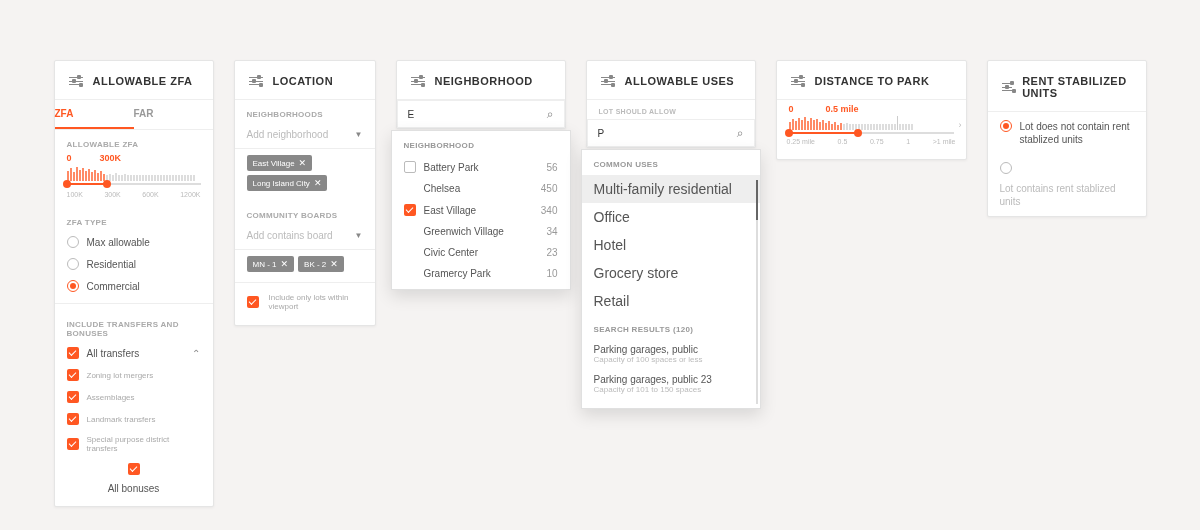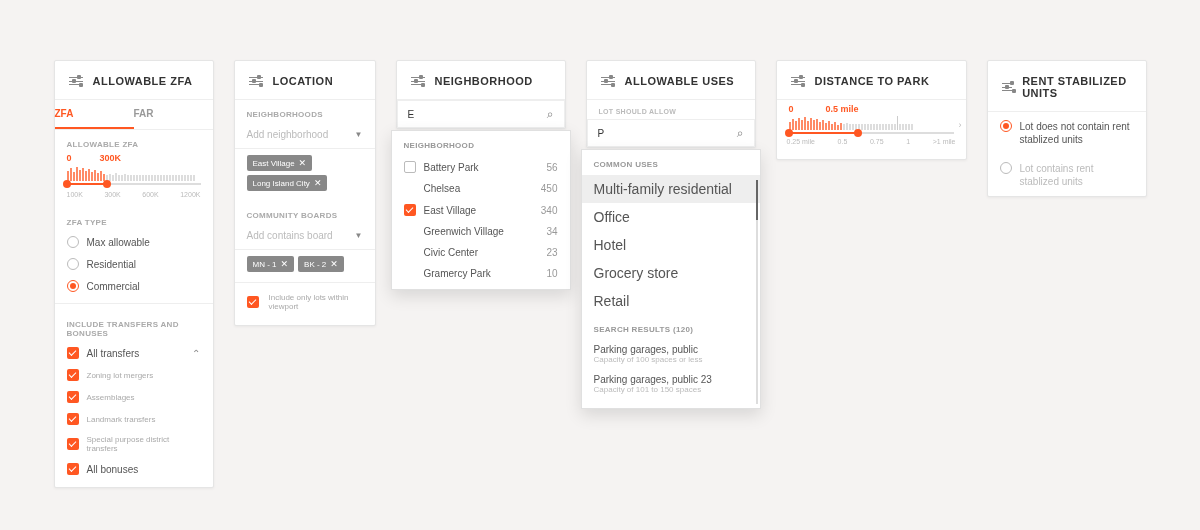--- a/index.html
+++ b/index.html
@@ -78,21 +78,21 @@
   .dist-vals { display: flex; gap: 32px; padding: 4px 12px 2px; font-size: 9px; color: #ff5722; font-weight: 600; }
   .dticks { display: flex; justify-content: space-between; font-size: 7px; color: #bbb; padding: 4px 10px 14px; }
   .arrow-r { position: absolute; right: 4px; top: 50%; transform: translateY(-50%); font-size: 9px; color: #bbb; }
   .dist-track-wrap { position: relative; padding: 0 12px; }
 
   
   .rent { width: 160px; }
   .rent .radio-row { align-items: flex-start; padding: 8px 12px; line-height: 1.3; }
   .rent .radio-row.muted { color: #bbb; }
 
-  .panel-body-pad-bottom { padding-bottom: 12px; }
+  .panel-body-pad-bottom { padding-bottom: 12px; flex-direction: column; }
 </style>
 </head>
 <body>
 
 <div class="panel zfa">
   <div class="panel-header">
     <span class="sliders-icon">
         <i></i>
         <b></b>
         <b></b>

